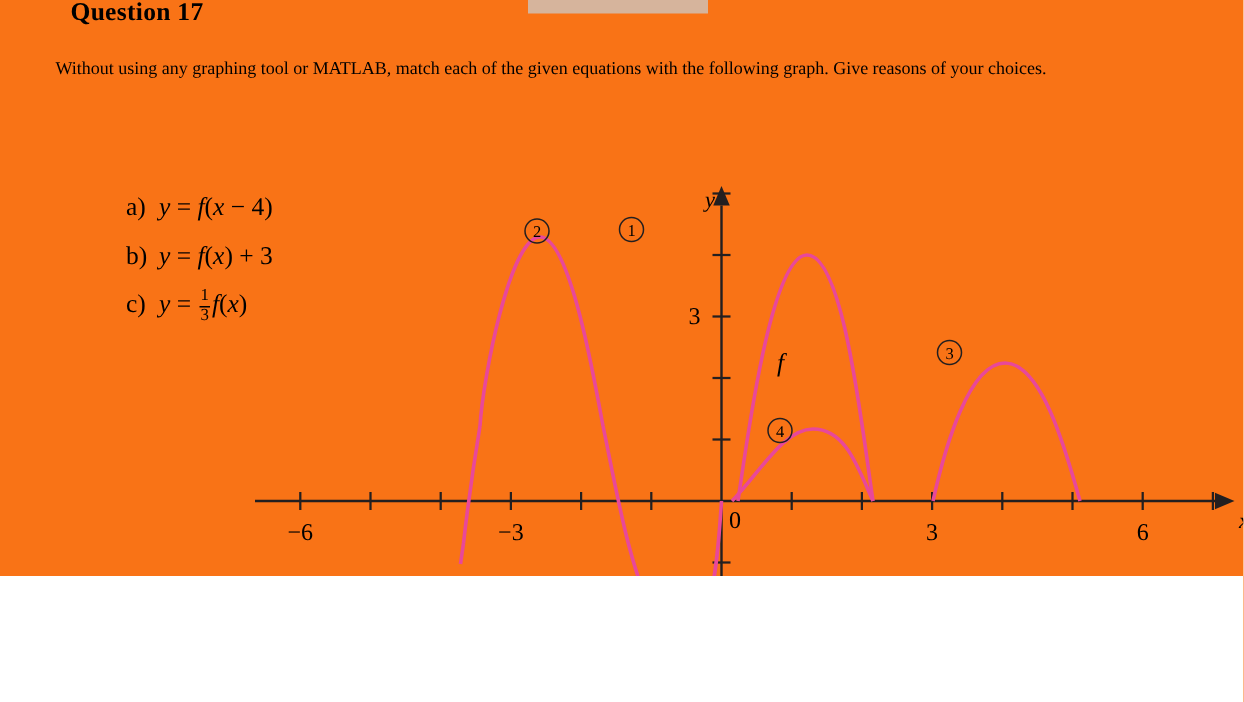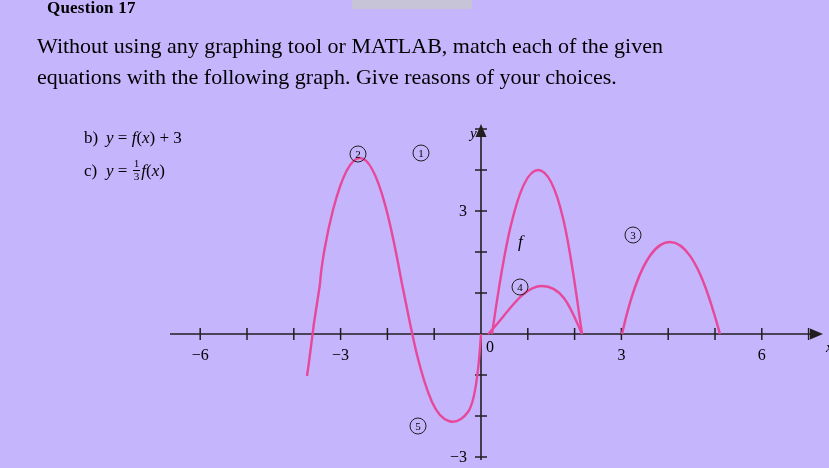--- a/index.html
+++ b/index.html
@@ -3,22 +3,22 @@
 <meta charset="utf-8">
 <style>
   html, body {
     margin: 0;
     padding: 0;
     background: #ffffff;
   }
   #page {
     position: relative;
     width: 829px;
-    height: 468px;
-    background: #c4b5fd;
+    height: 384px;
+    background: #f97316;
     overflow: hidden;
     font-family: "Liberation Serif", serif;
     color: #000000;
   }
   #topstrip {
     position: absolute;
     left: 352px;
     top: 0px;
     width: 120px;
     height: 9px;
@@ -31,21 +31,21 @@
     top: -2px;
     font-size: 17px;
     font-weight: bold;
     letter-spacing: 0.2px;
   }
   #prompt {
     position: absolute;
     left: 37px;
     top: 30px;
     width: 700px;
-    font-size: 22px;
+    font-size: 12px;
     line-height: 31px;
   }
   #choices {
     position: absolute;
     left: 84px;
     top: 122px;
     font-size: 17px;
     line-height: 32.5px;
   }
   .choice {
@@ -111,20 +111,21 @@
 
 <div id="page">
 
   <div id="topstrip"></div>
 
   <div id="question-title">Question 17</div>
 
   <div id="prompt">Without using any graphing tool or MATLAB, match each of the given equations with the following graph. Give reasons of your choices.</div>
 
   <div id="choices">
+      <div class="choice"><span class="lbl">a)</span><span><span class="mathi">y</span><span> = </span><span class="mathi">f</span><span>(</span><span class="mathi">x</span><span> − 4)</span></span></div>
       <div class="choice"><span class="lbl">b)</span><span><span class="mathi">y</span><span> = </span><span class="mathi">f</span><span>(</span><span class="mathi">x</span><span>) + 3</span></span></div>
       <div class="choice"><span class="lbl">c)</span><span><span class="mathi">y</span><span> = </span><span class="frac"><span class="num">1</span><span class="den">3</span></span><span class="mathi">f</span><span>(</span><span class="mathi">x</span><span>)</span></span></div>
     </div>
 
   <div id="graph">
     <svg width="660" height="350" viewBox="0 0 660 350">
 
       <g>
         <line x1="0" y1="222" x2="640" y2="222" stroke="#231f20" stroke-width="1.6"></line>
         <polygon points="640,216.5 653,222 640,227.5" fill="#231f20"></polygon>

